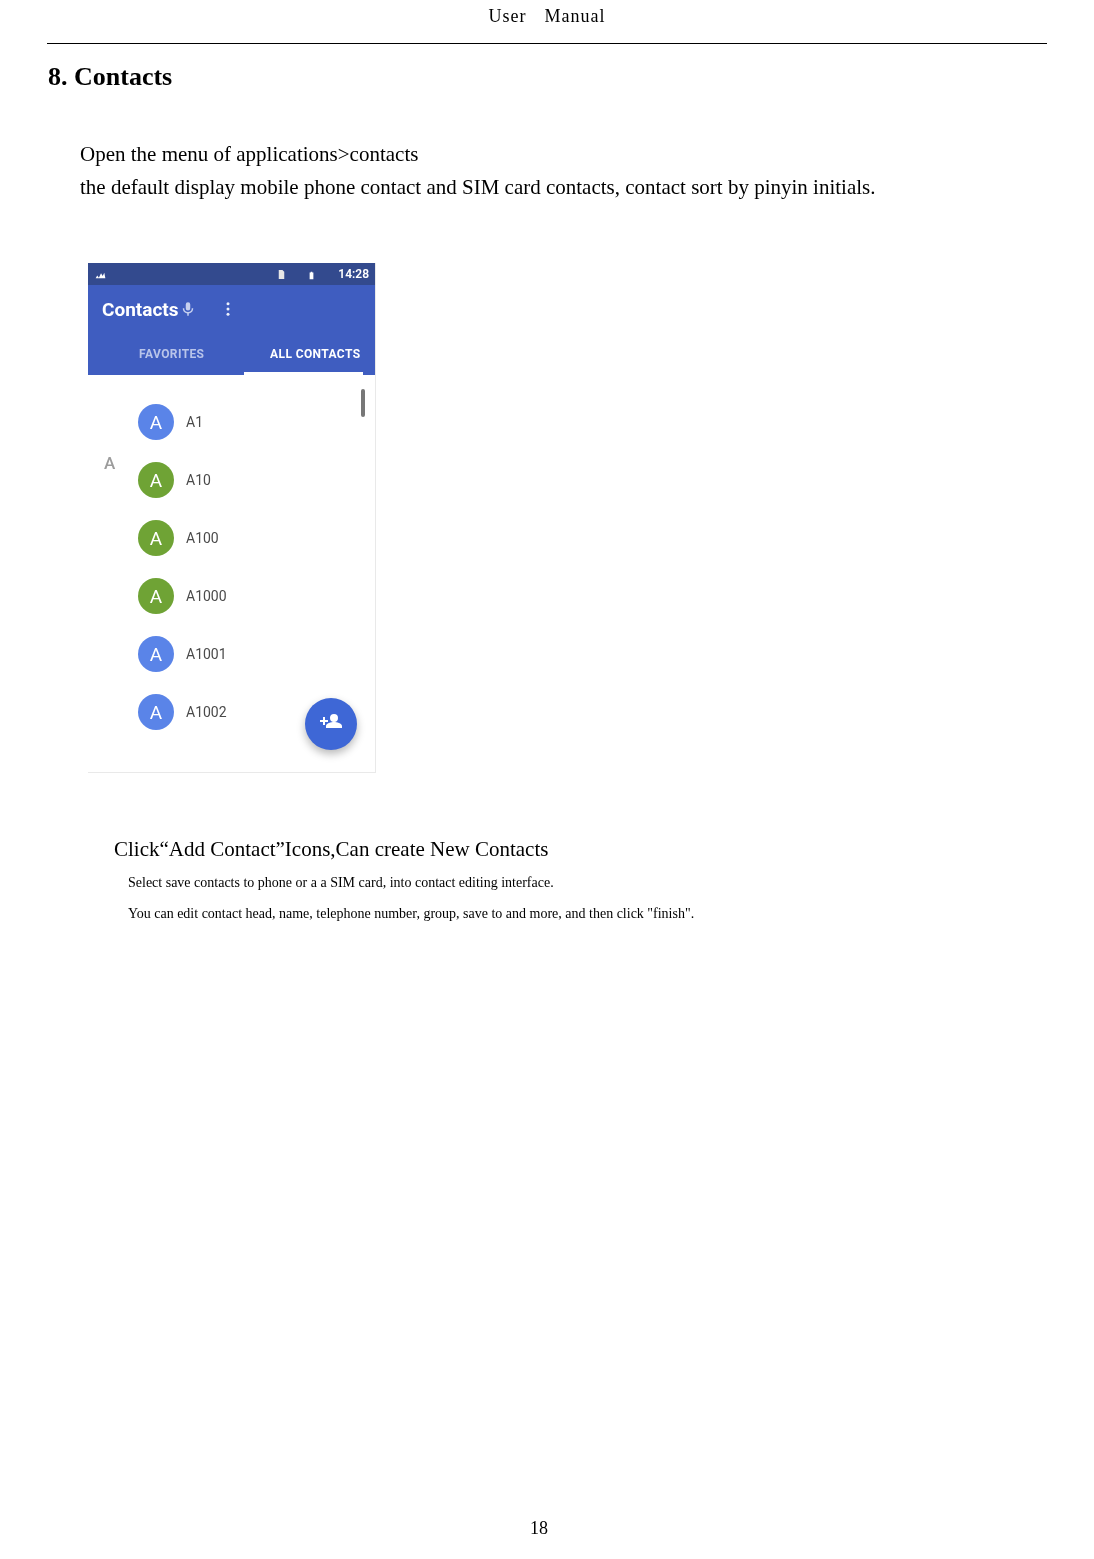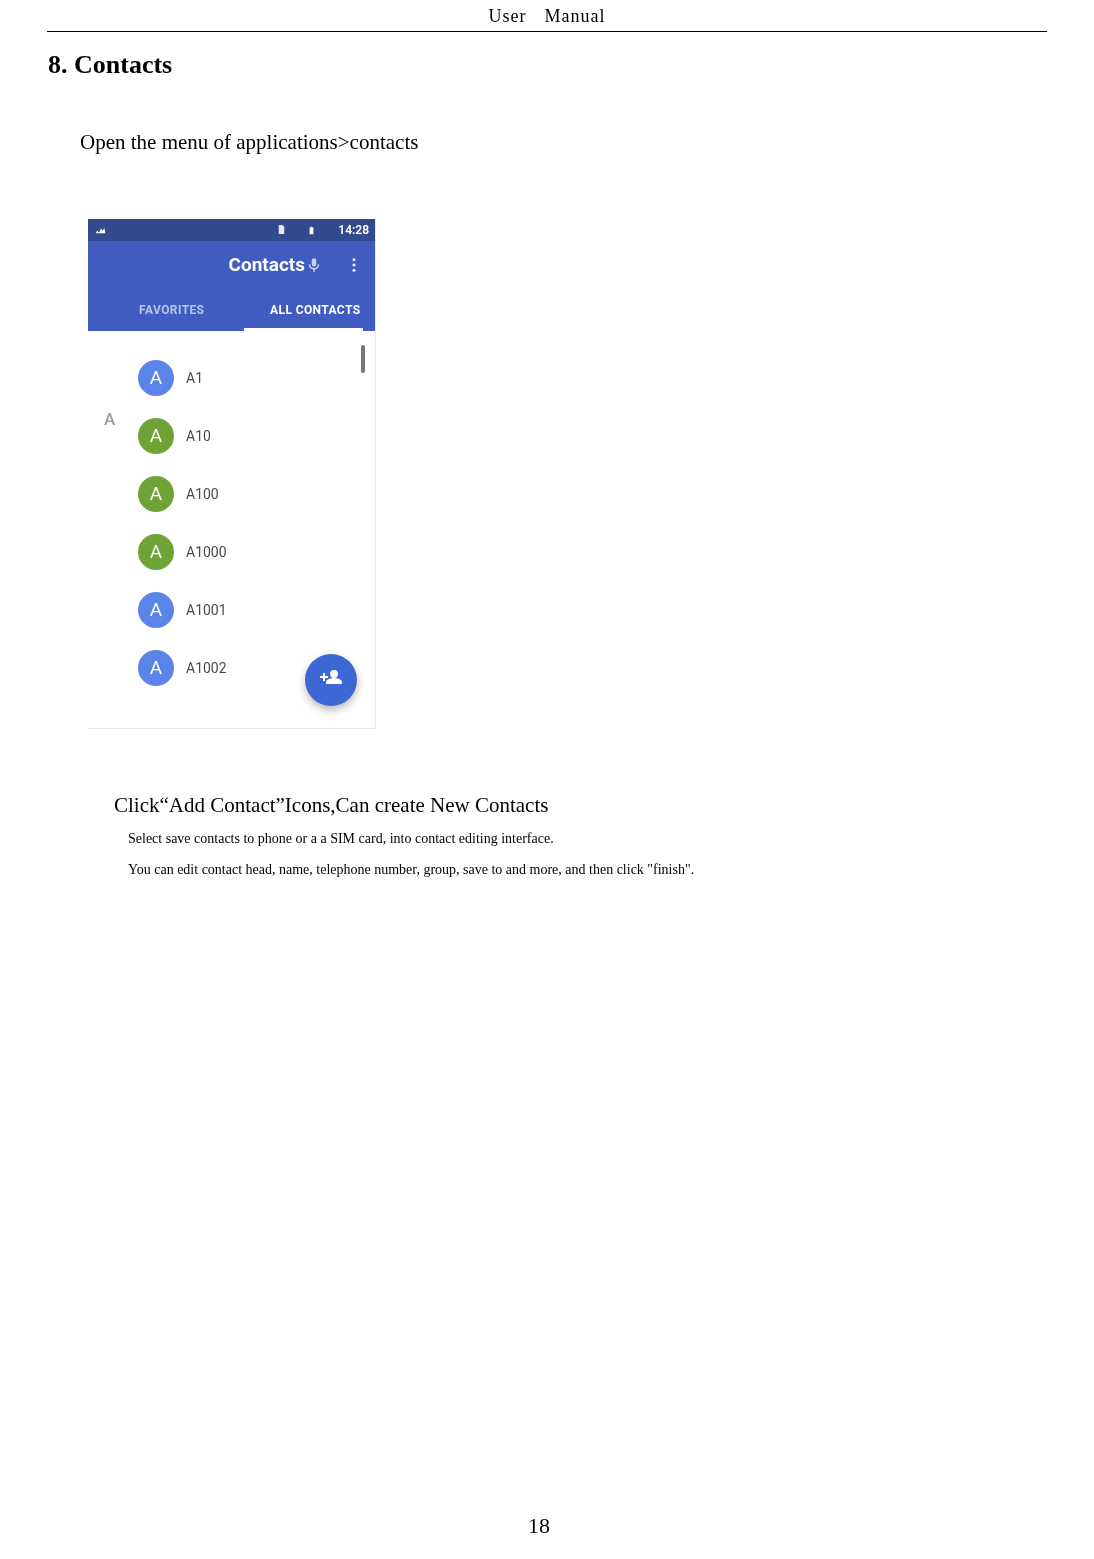--- a/index.html
+++ b/index.html
@@ -8,21 +8,21 @@
       background: #fff;
       width: 1094px;
       height: 1559px;
       position: relative;
       color: #000;
     }
     .header {
       text-align: center;
       font-size: 18px;
       padding-top: 6px;
-      padding-bottom: 4px;
+      padding-bottom: 16px;
       border-bottom: 1.5px solid #000;
       letter-spacing: 1px;
       width: 1000px;
       margin: 0 auto;
     }
     .header .gap { display: inline-block; width: 18px; }
     .section-title {
       font-size: 26px;
       font-weight: bold;
       margin: 18px 0 0 48px;
@@ -57,21 +57,21 @@
     }
     .statusbar-left, .statusbar-right { display: flex; align-items: center; gap: 20px; justify-content: flex-end; }
     .statusbar .sq { width: 11px; height: 11px; display: inline-block; }
     
     .titlebar {
       height: 48px;
       background: #3f5dc0;
       color: #fff;
       display: flex;
       align-items: center;
-      justify-content: flex-end;
+      justify-content: flex-start;
       padding: 0 12px 0 14px;
     }
     .titlebar-title { font-size: 19px; font-weight: 700; }
     .titlebar-icons { display: flex; align-items: center; gap: 22px; color: #c6d0ef; }
     .mic-icon svg, .menu-icon svg { display: block; }
     
     .tabs {
       height: 42px;
       background: #3f5dc0;
       display: flex;
@@ -149,34 +149,35 @@
       font-family: Liberation Serif, serif;
       font-size: 14px;
       margin: 10px 16px 0 128px;
       line-height: 1.5;
     }
     .page-number {
       position: absolute;
       bottom: 20px;
       left: 0; right: 16px;
       text-align: center;
-      font-size: 22px;
+      font-size: 18px;
     }
   </style>
 </head>
 <body>
 
 <div class="header">
   <span>User</span><span class="gap"></span><span>Manual</span>
 </div>
 
 <h2 class="section-title">8. Contacts</h2>
 
 <div class="para1">
   <div>Open the menu of applications&gt;contacts</div>
+  <div>the default display mobile phone contact and SIM card contacts, contact sort by pinyin initials.</div>
 </div>
 
 <div class="phone-wrap">
 
   <div class="statusbar">
     <div class="statusbar-left">
       <span class="sq">
         <svg viewBox="0 0 24 24" width="13" height="13" fill="#fff">
             <path d="M3 17l3-5 3 4 4-8 3 5 3-6 2 10z"></path>
           </svg>

